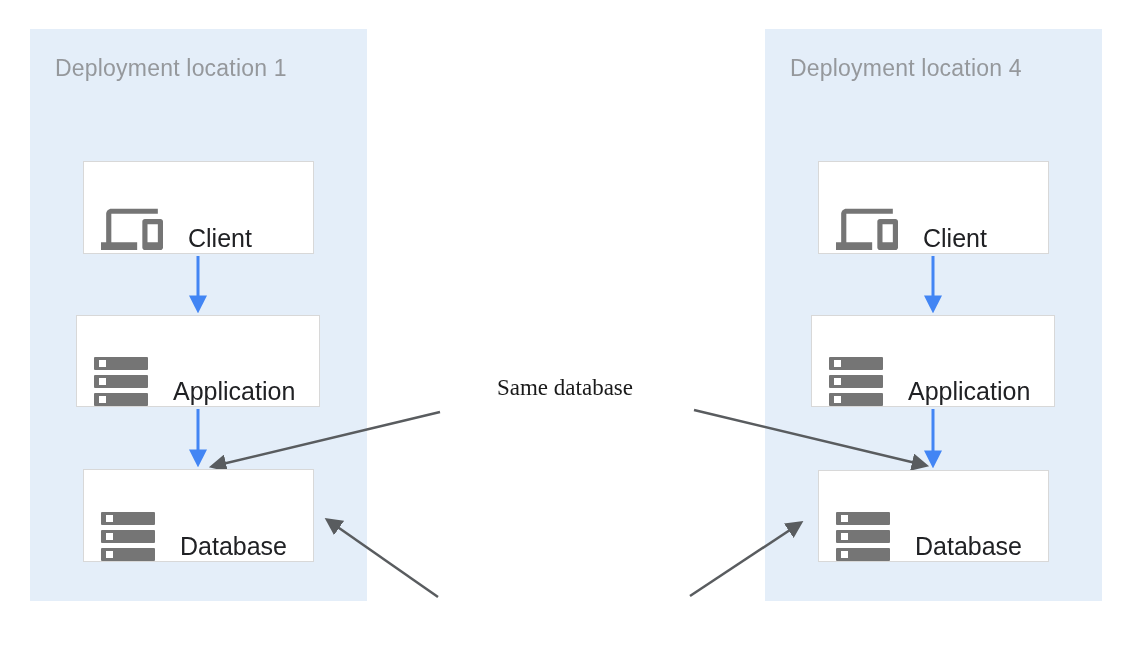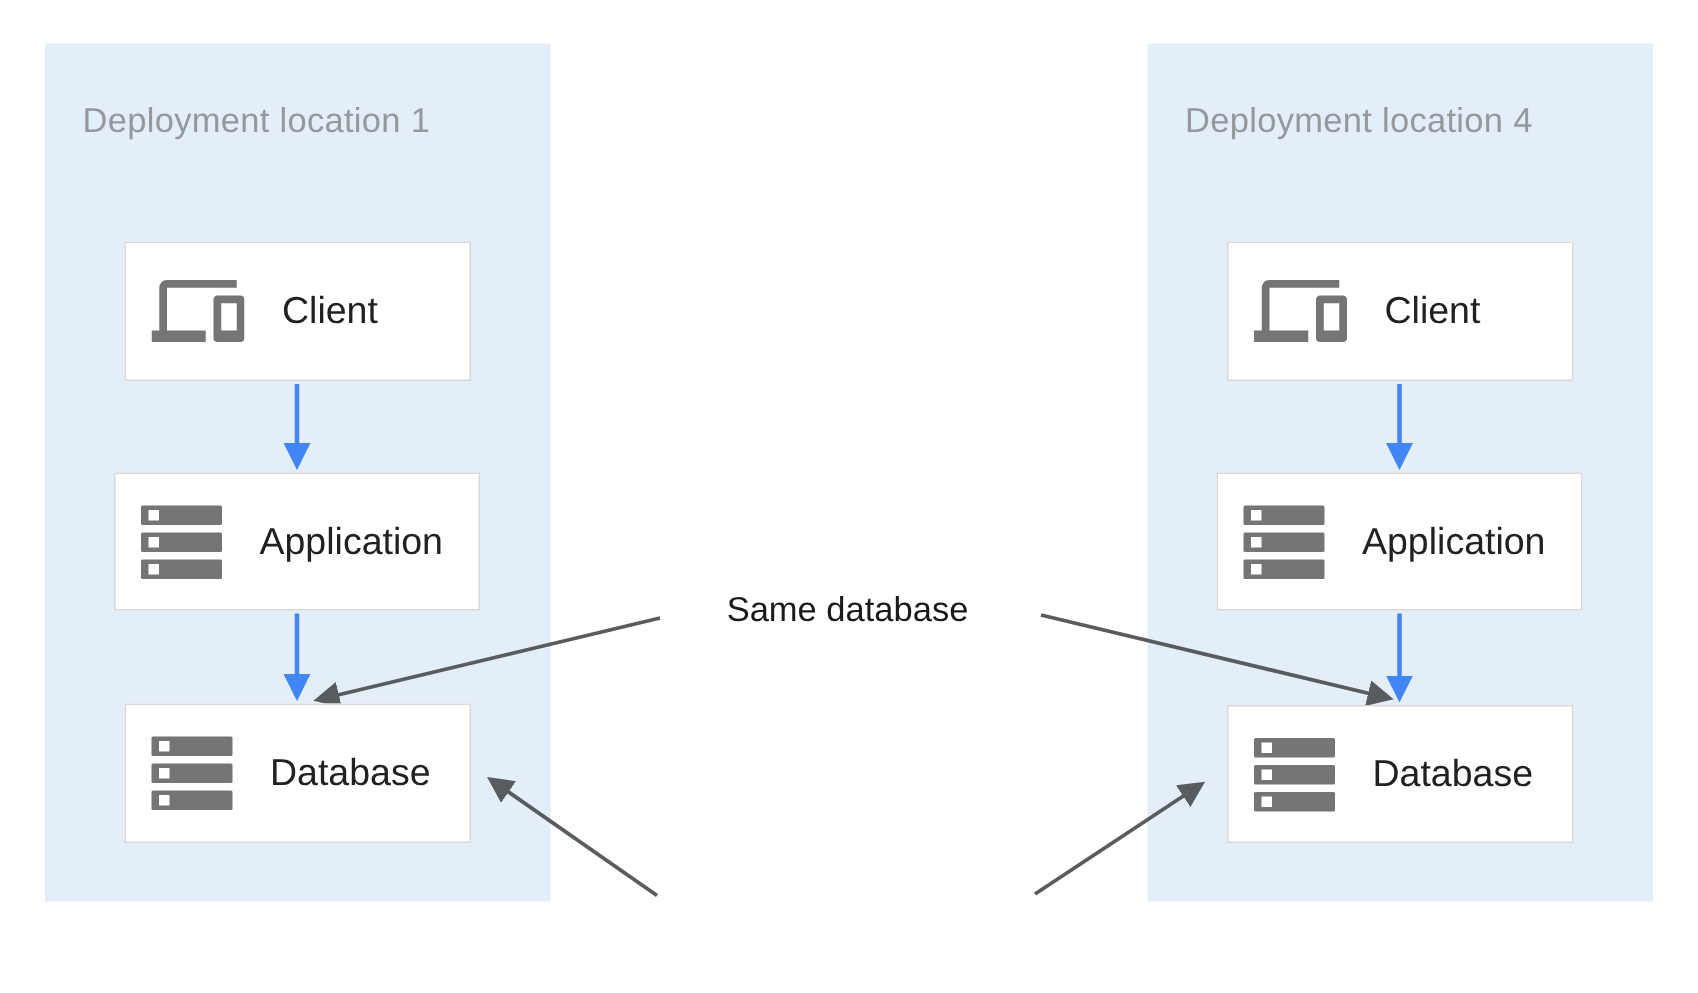--- a/index.html
+++ b/index.html
@@ -14,29 +14,29 @@
   }
   *{box-sizing:border-box;margin:0;padding:0;}
   html,body{background:#ffffff;}
   body{font-family:"Liberation Sans","DejaVu Sans",sans-serif;}
   .canvas{position:relative;width:1132px;height:662px;background:#ffffff;overflow:hidden;}
 
   .zone{position:absolute;top:29px;width:337px;height:572px;background:var(--zone-bg);}
   .zone-left{left:30px;}
   .zone-right{left:765px;}
   .zone-title{
-    position:absolute;left:25px;top:38px;
+    position:absolute;left:25px;top:26px;
     font-size:23px;color:var(--zone-title);
     white-space:nowrap;letter-spacing:.2px;text-align:center;
   }
 
   .node{
     position:absolute;
     background:#ffffff;border:1px solid var(--box-border);
-    display:flex;align-items:center;
+    display:flex;align-items:flex-end;
     padding-left:17px;
   }
   .node-client-1{left:83px;top:161px;width:231px;height:93px;}
   .node-app-1{left:76px;top:315px;width:244px;height:92px;}
   .node-db-1{left:83px;top:469px;width:231px;height:93px;}
   .node-client-2{left:818px;top:161px;width:231px;height:93px;}
   .node-app-2{left:811px;top:315px;width:244px;height:92px;}
   .node-db-2{left:818px;top:470px;width:231px;height:92px;}
 
   .node-label{font-size:25px;color:var(--label);margin-left:25px;white-space:nowrap;}
@@ -53,21 +53,21 @@
   .arrow-layer{position:absolute;left:0;top:0;width:1132px;height:662px;pointer-events:none;}
   .flow-line{stroke:var(--arrow-blue);stroke-width:3;fill:none;}
   .note-line{stroke:var(--arrow-gray);stroke-width:2.5;fill:none;}
   .head-blue{fill:var(--arrow-blue);}
   .head-gray{fill:var(--arrow-gray);}
 
   .annotation{
     position:absolute;width:260px;text-align:center;
     font-size:23px;line-height:30px;color:var(--annotation);
   }
-  .annotation-same{left:435px;top:391px;}
+  .annotation-same{left:435px;top:373px;font-family:Liberation Serif, serif;}
   .annotation-diff{left:437px;top:567px;}
 </style>
 </head>
 <body>
 
 <div class="canvas">
 
   <div class="zone zone-left">
     <div class="zone-title">Deployment location 1</div>
   </div>

